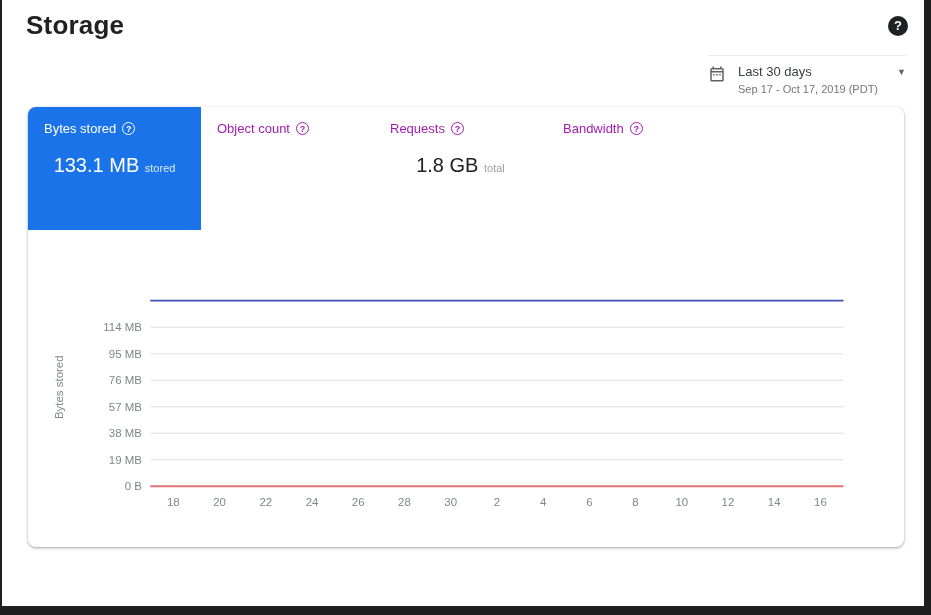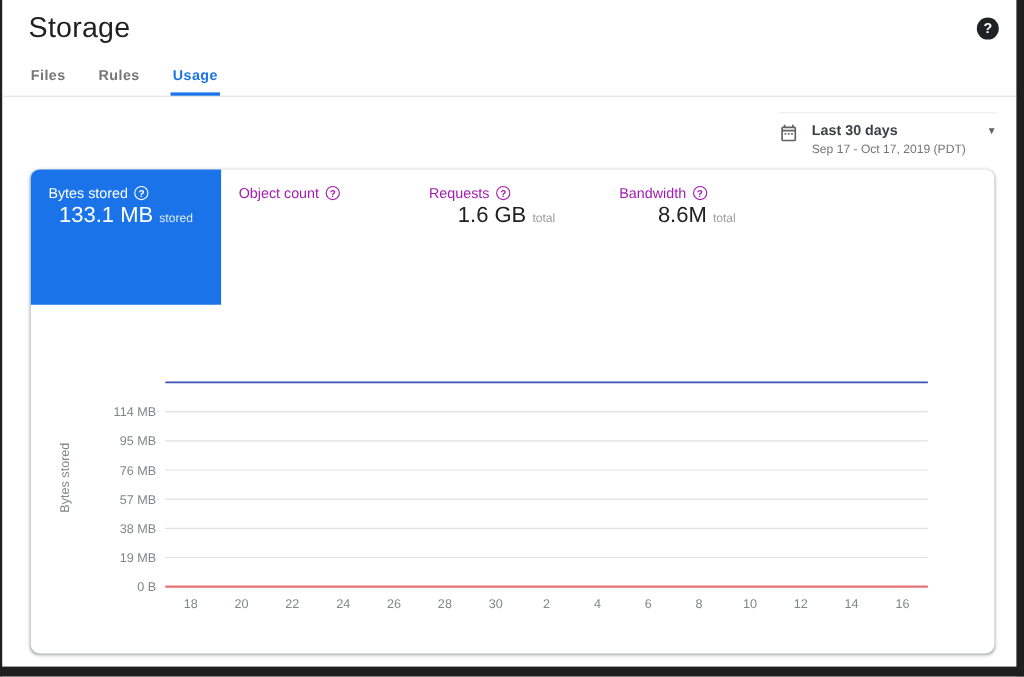--- a/index.html
+++ b/index.html
@@ -21,21 +21,21 @@
   
   .page-header {
     display: flex;
     justify-content: space-between;
     align-items: center;
     padding: 10px 16px 0 24px;
   }
   .page-title {
     margin: 0;
     font-size: 26px;
-    font-weight: normal;
+    font-weight: bold;
     color: #212121;
     letter-spacing: .2px;
   }
   .help-btn {
     width: 20px; height: 20px;
     border-radius: 50%;
     background: #202124;
     color: #fff;
     font-size: 13px;
     font-weight: bold;
@@ -77,21 +77,21 @@
     padding-top: 8px;
     cursor: pointer;
   }
   .cal-icon { line-height: 0; margin-top: 1px; }
   .dr-col { width: 168px; }
   .dr-top {
     display: flex;
     justify-content: space-between;
     align-items: center;
   }
-  .dr-label { font-size: 13px; font-weight: bold; color: #3c4043; }
+  .dr-label { font-size: 13px; font-weight: normal; color: #3c4043; }
   .caret { font-size: 9px; color: #5f6368; }
   .dr-sub { font-size: 11px; color: #757575; margin-top: 4px; white-space: nowrap; }
   
   .card {
     margin: 12px 20px 0 26px;
     height: 440px;
     border-radius: 8px;
     background: #fff;
     box-shadow: 0 1px 2px rgba(60,64,67,.3), 0 1px 3px 1px rgba(60,64,67,.15);
     text-align: center;
@@ -114,21 +114,21 @@
     border: 1px solid currentColor;
     border-radius: 50%;
     font-size: 9px;
     font-weight: bold;
     display: inline-flex;
     align-items: center;
     justify-content: center;
     flex: none;
   }
   .m-value {
-    margin-top: 2px;
+    margin-top: 18px;
     font-size: 20px;
     color: #212121;
     white-space: nowrap;
   }
   .m-unit { font-size: 11px; color: #9e9e9e; }
   .metric.selected {
     background: #1a73e8;
     border-radius: 8px 0 0 0;
   }
   .metric.selected .m-title,
@@ -146,25 +146,20 @@
 </head>
 <body>
 
 <div class="viewport">
 
   <div class="page-header">
     <h1 class="page-title">Storage</h1>
     <div class="help-btn">?</div>
   </div>
 
-  <nav class="tabs">
-    <div class="tab">Files</div>
-    <div class="tab">Rules</div>
-    <div class="tab active">Usage</div>
-  </nav>
 
   <div class="daterange-row">
     <div class="daterange">
       <span class="cal-icon">
         <svg viewBox="0 0 24 24" width="18" height="18">
             <path fill="#616161" d="M19 4h-1V2h-2v2H8V2H6v2H5a2 2 0 0 0-2 2v14a2 2 0 0 0 2 2h14a2 2 0 0 0 2-2V6a2 2 0 0 0-2-2zm0 16H5V10h14v10zm0-12H5V6h14v2zM7 12h2v2H7zm4 0h2v2h-2zm4 0h2v2h-2z"></path>
           </svg>
       </span>
       <div class="dr-col">
         <div class="dr-top">
@@ -196,33 +191,29 @@
           <span class="q">?</span>
         </div>
       </div>
 
       <div class="metric">
         <div class="m-title">
           <span>Requests</span>
           <span class="q">?</span>
         </div>
         <div class="m-value">
-          <span>1.6 GB</span>
+          <span>1.8 GB</span>
           <span class="m-unit">total</span>
         </div>
       </div>
 
       <div class="metric">
         <div class="m-title">
           <span>Bandwidth</span>
           <span class="q">?</span>
-        </div>
-        <div class="m-value">
-          <span>8.6M</span>
-          <span class="m-unit">total</span>
         </div>
       </div>
 
     </div>
 
     <div class="chart-wrap">
       <svg id="usage-chart" viewBox="0 0 800 225" preserveAspectRatio="none">
           <text x="92" y="199" text-anchor="end" class="tick">0 B</text>
           <line x1="100" y1="169.57746478873239" x2="765" y2="169.57746478873239" stroke="#e0e0e0" stroke-width="1"></line>
           <text x="92" y="173.57746478873239" text-anchor="end" class="tick">19 MB</text>

